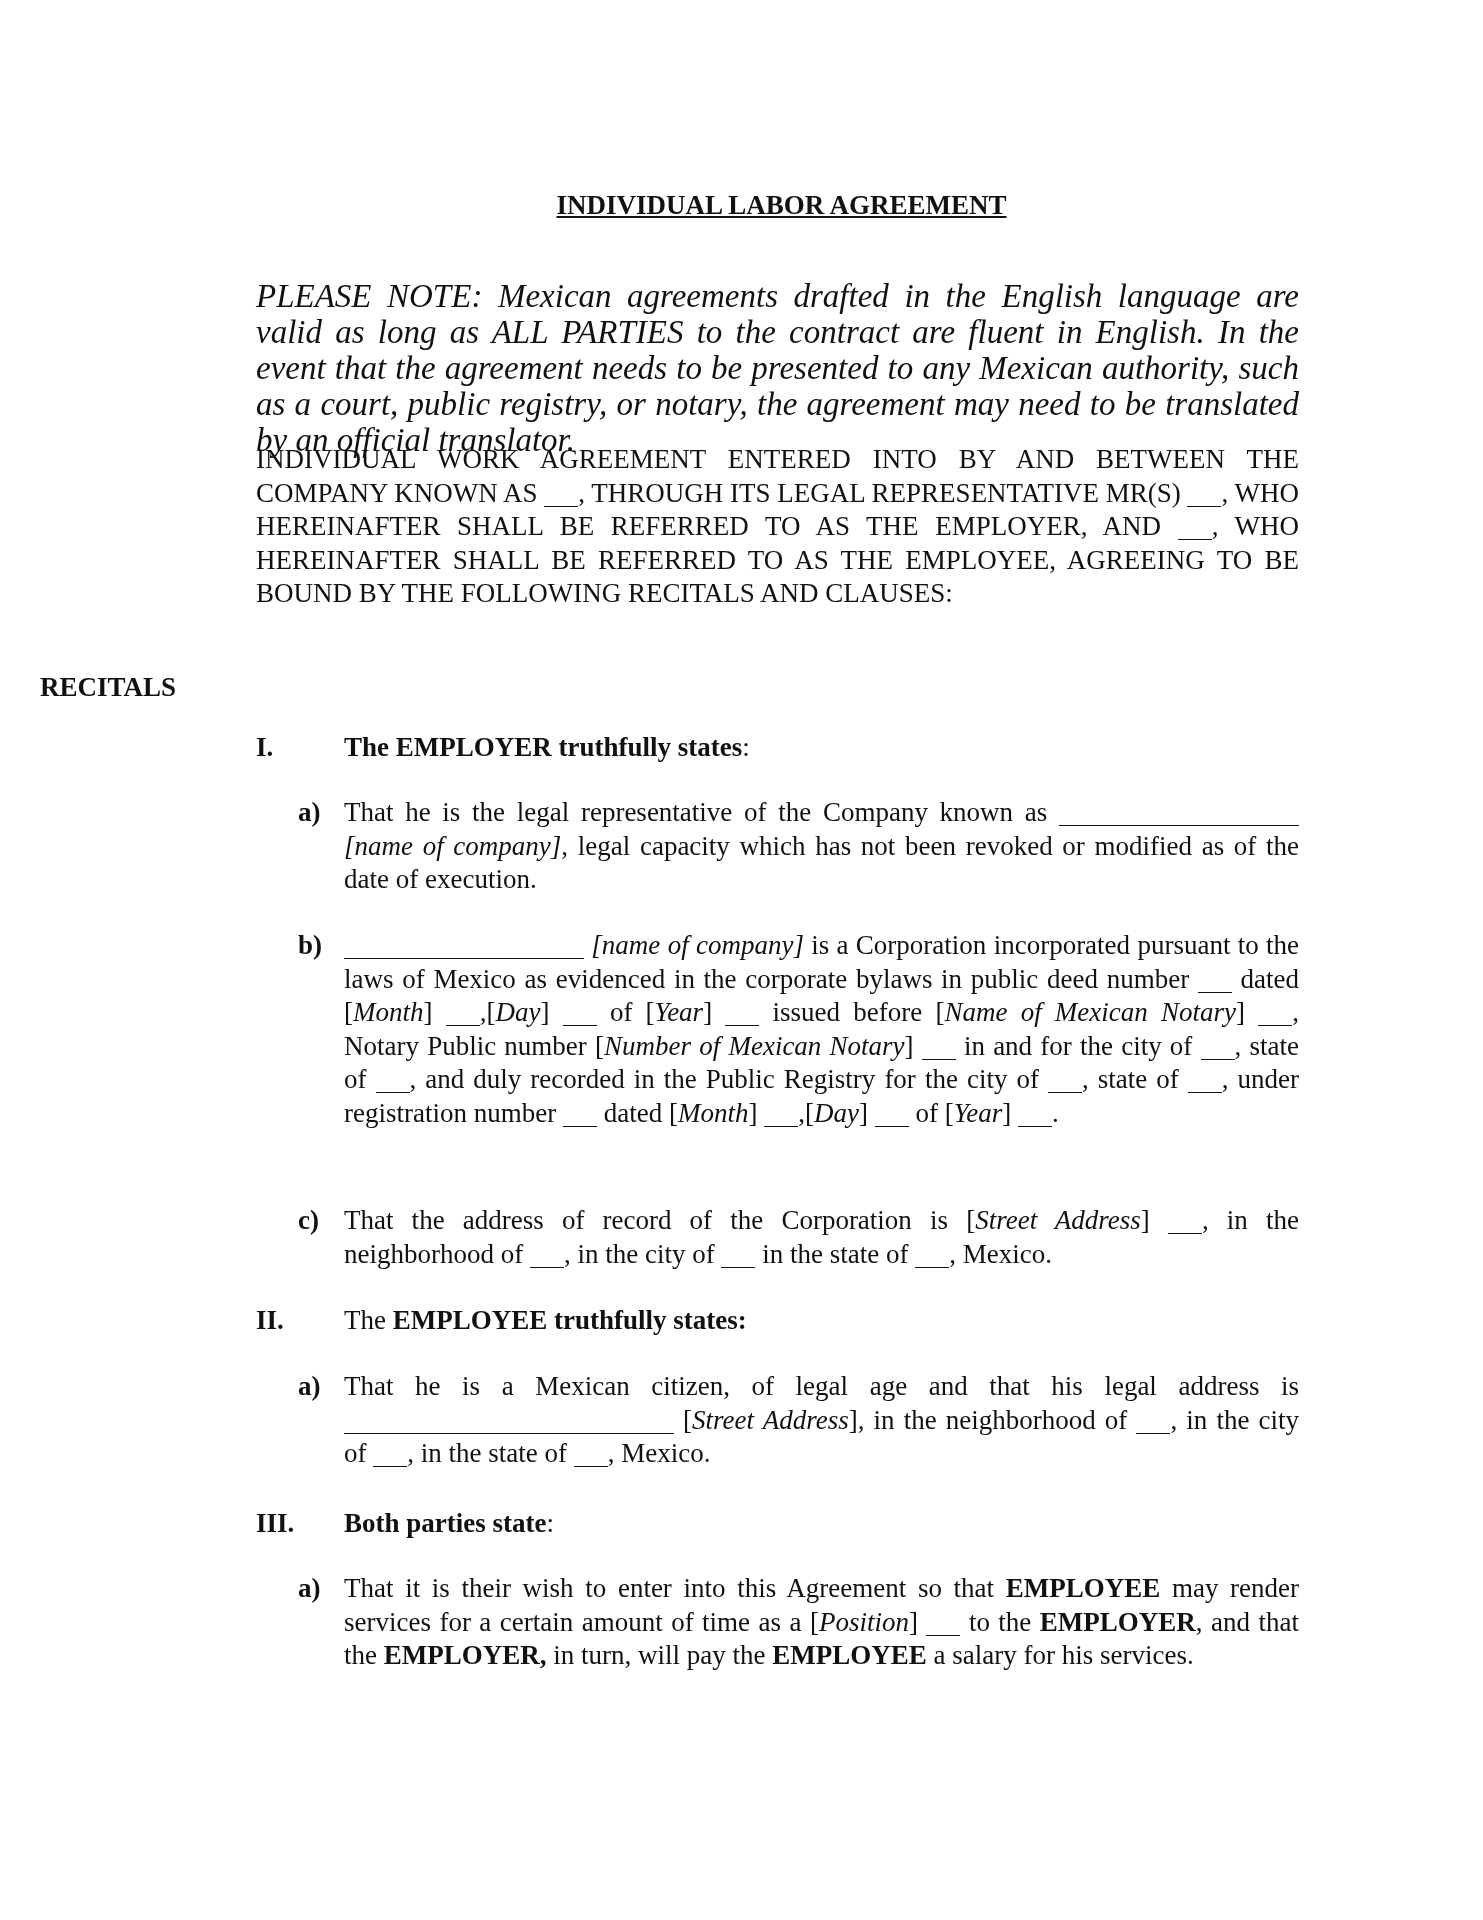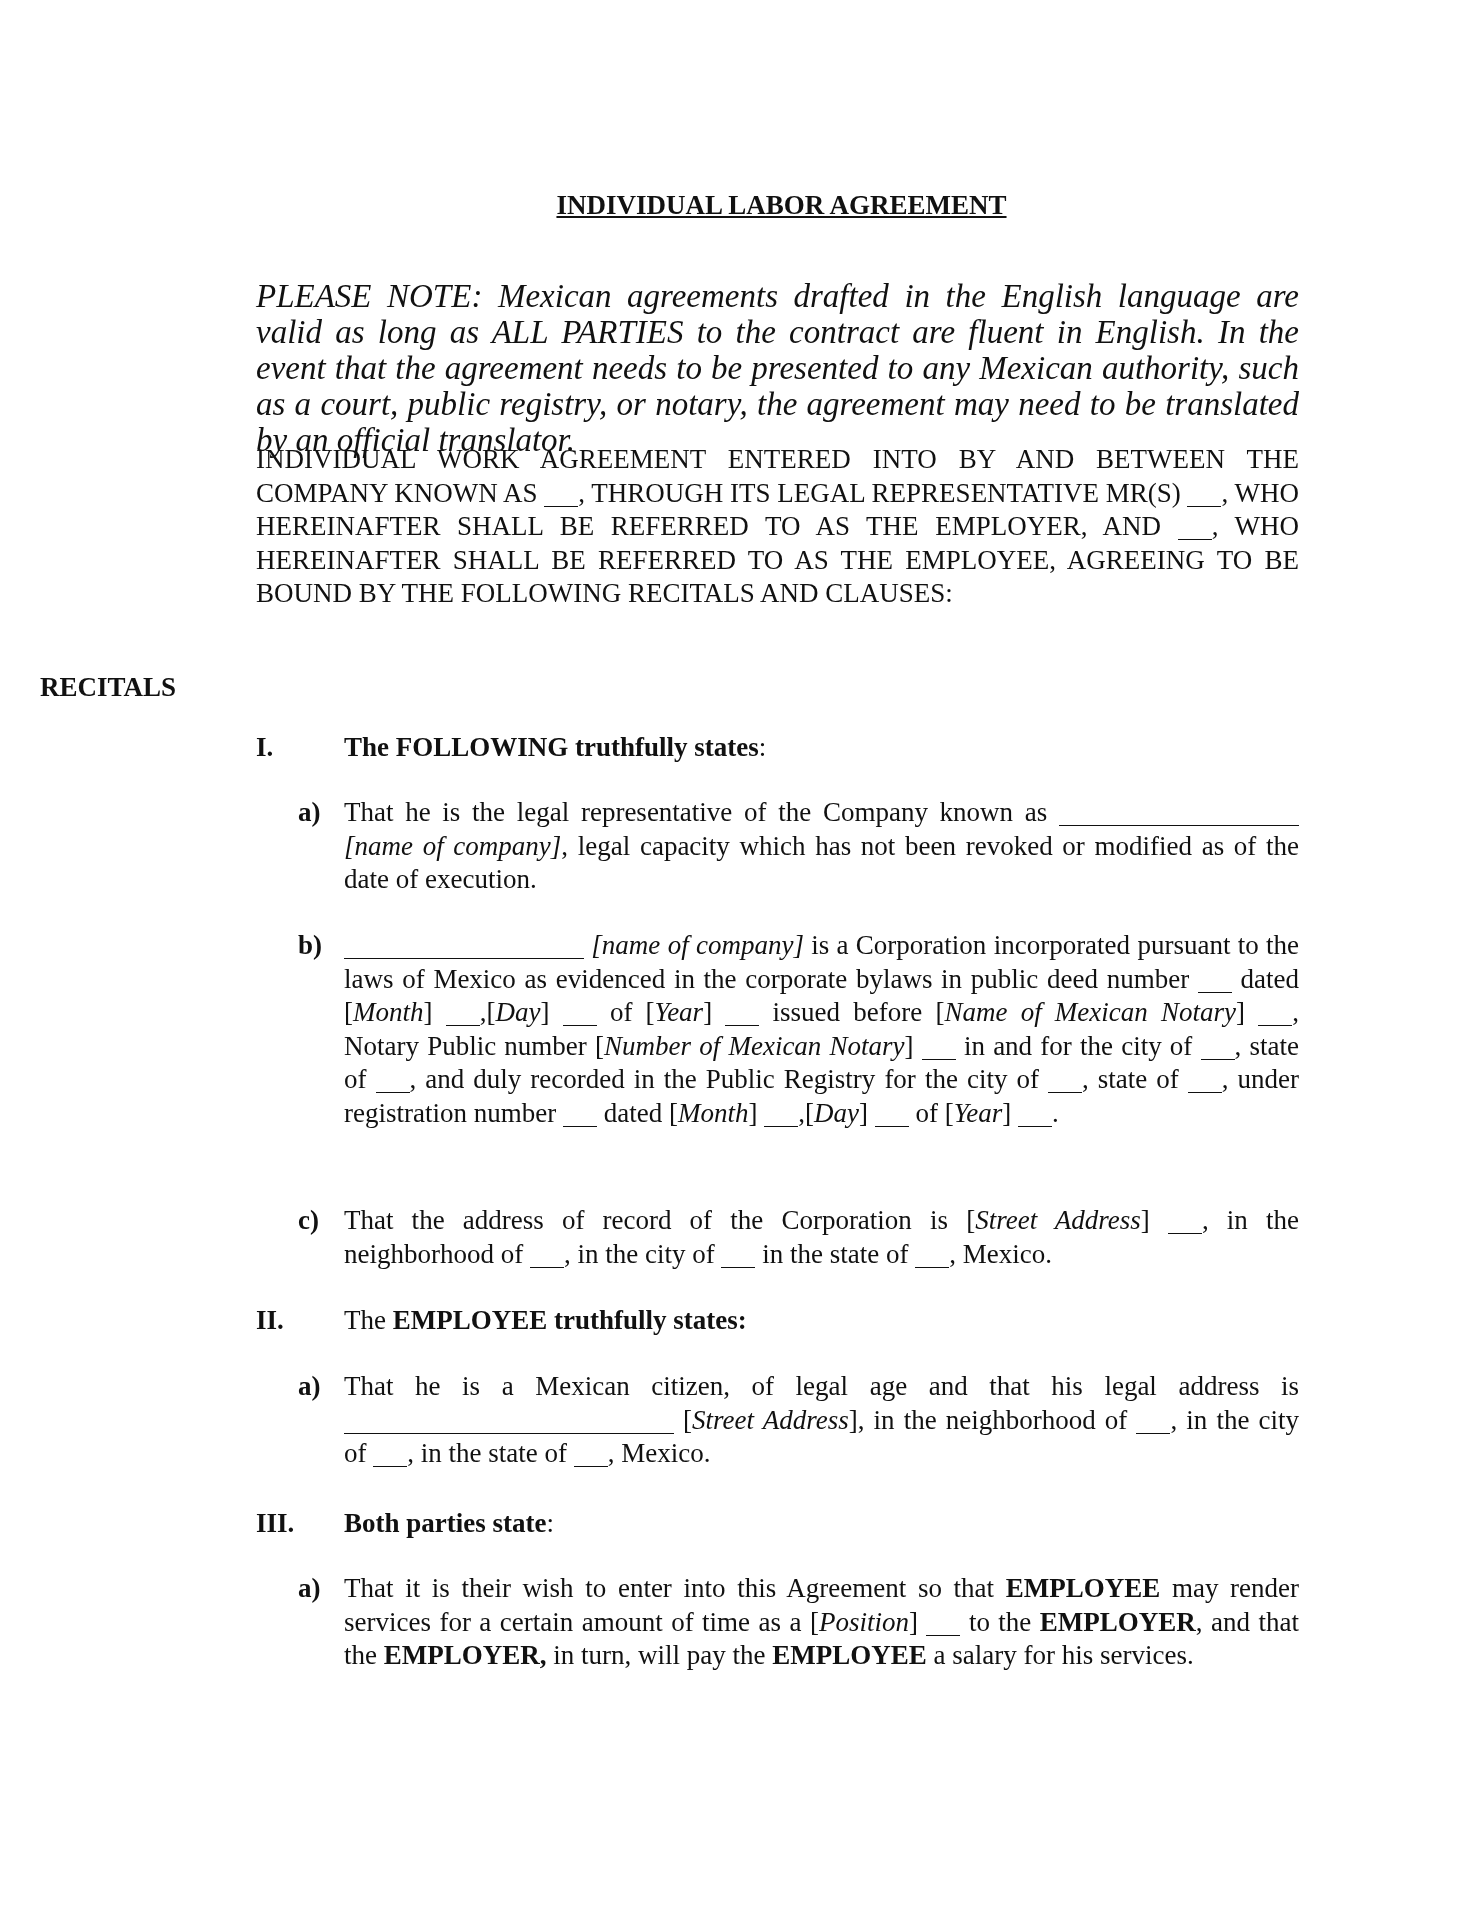--- a/index.html
+++ b/index.html
@@ -31,21 +31,21 @@
 
 <div class="page">
   <div class="title">INDIVIDUAL LABOR AGREEMENT</div>
   <div class="note">PLEASE NOTE: Mexican agreements drafted in the English language are valid as long as ALL PARTIES to the contract are fluent in English. In the event that the agreement needs to be presented to any Mexican authority, such as a court, public registry, or notary, the agreement may need to be translated by an official translator.</div>
   <div class="intro"><span>INDIVIDUAL WORK AGREEMENT ENTERED INTO BY AND BETWEEN THE COMPANY KNOWN AS </span><span class="blank" style="width: 34px;"></span><span>, THROUGH ITS LEGAL REPRESENTATIVE MR(S) </span><span class="blank" style="width: 34px;"></span><span>, WHO HEREINAFTER SHALL BE REFERRED TO AS THE EMPLOYER, AND </span><span class="blank" style="width: 34px;"></span><span>, WHO HEREINAFTER SHALL BE REFERRED TO AS THE EMPLOYEE, AGREEING TO BE BOUND BY THE FOLLOWING RECITALS AND CLAUSES:</span></div>
 
   <div class="heading-center" style="top:672px;">RECITALS</div>
 
   <div class="sec" style="top:732px;">
     <span class="num">I.</span>
-    <span class="txt"><span class="b">The FOLLOWING truthfully states</span><span>:</span></span>
+    <span class="txt"><span class="b">The EMPLOYER truthfully states</span><span>:</span></span>
   </div>
   <div class="item" style="top:796px;">
     <span class="lbl">a)</span>
     <div class="body"><span>That he is the legal representative of the Company known as </span><span class="blank" style="width: 240px;"></span><span> </span><span class="i">[name of company]</span><span>, legal capacity which has not been revoked or modified as of the date of execution.</span></div>
   </div>
   <div class="item" style="top:929px;">
     <span class="lbl">b)</span>
     <div class="body"><span class="blank" style="width: 240px;"></span><span> </span><span class="i">[name of company]</span><span> is a Corporation incorporated pursuant to the laws of Mexico as evidenced in the corporate bylaws in public deed number </span><span class="blank" style="width: 34px;"></span><span> dated [</span><span class="i">Month</span><span>] </span><span class="blank" style="width: 34px;"></span><span>,[</span><span class="i">Day</span><span>] </span><span class="blank" style="width: 34px;"></span><span> of [</span><span class="i">Year</span><span>] </span><span class="blank" style="width: 34px;"></span><span> issued before [</span><span class="i">Name of Mexican Notary</span><span>] </span><span class="blank" style="width: 34px;"></span><span>, Notary Public number [</span><span class="i">Number of Mexican Notary</span><span>] </span><span class="blank" style="width: 34px;"></span><span> in and for the city of </span><span class="blank" style="width: 34px;"></span><span>, state of </span><span class="blank" style="width: 34px;"></span><span>, and duly recorded in the Public Registry for the city of </span><span class="blank" style="width: 34px;"></span><span>, state of </span><span class="blank" style="width: 34px;"></span><span>, under registration number </span><span class="blank" style="width: 34px;"></span><span> dated [</span><span class="i">Month</span><span>] </span><span class="blank" style="width: 34px;"></span><span>,[</span><span class="i">Day</span><span>] </span><span class="blank" style="width: 34px;"></span><span> of [</span><span class="i">Year</span><span>] </span><span class="blank" style="width: 34px;"></span><span>.</span></div>
   </div>
   <div class="item" style="top:1204px;">

